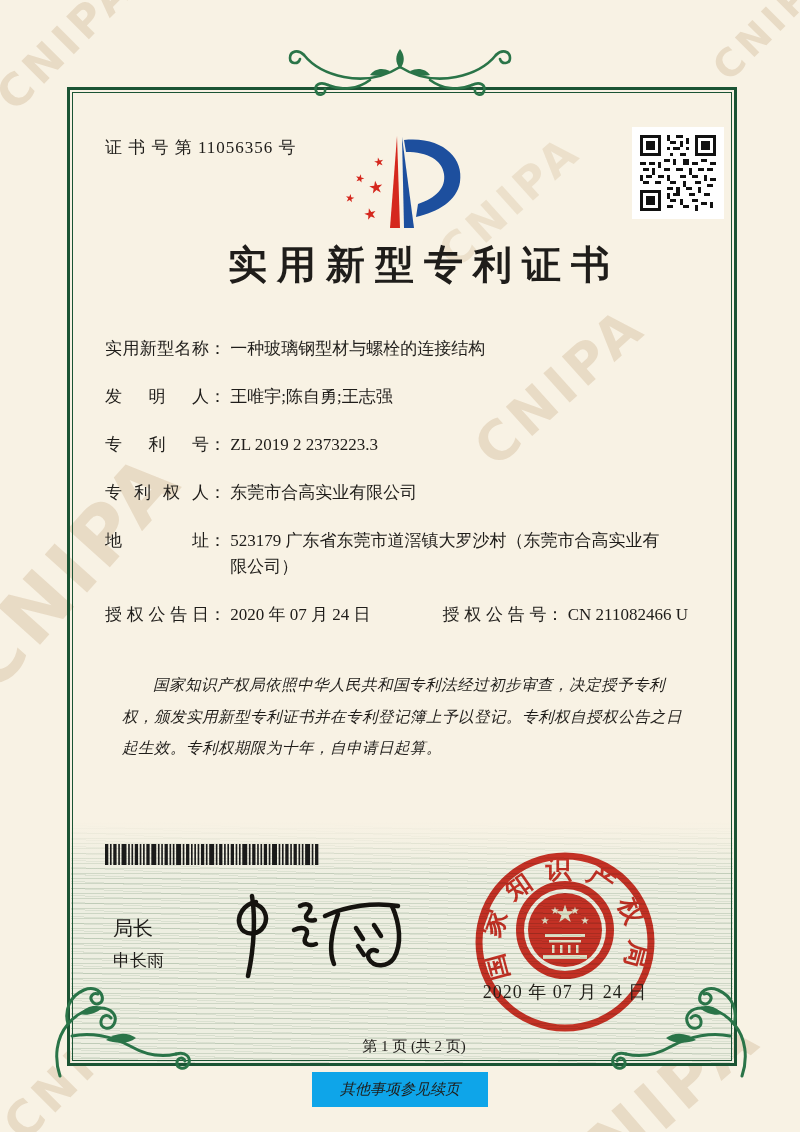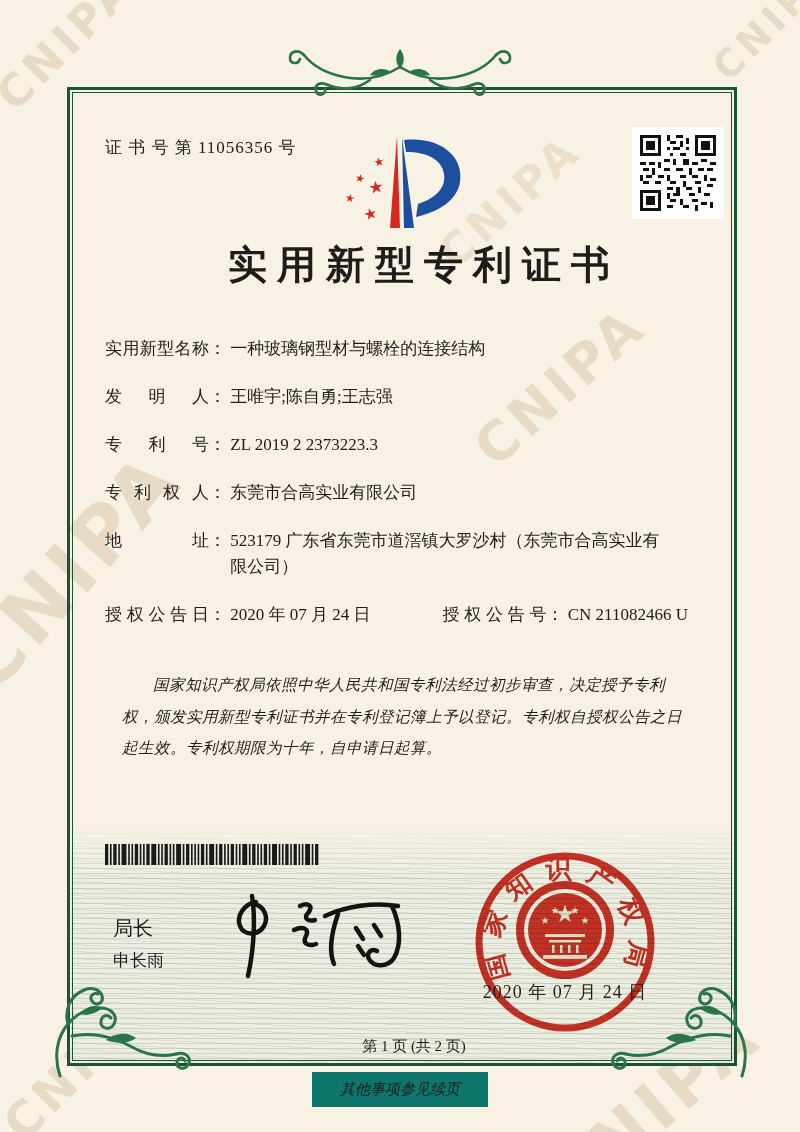--- a/index.html
+++ b/index.html
@@ -65,21 +65,21 @@
   
   .barcode{position:absolute;z-index:4;left:105px;top:844px;}
   .sig-title{position:absolute;z-index:4;left:113px;top:915px;font-size:20px;
     font-family:Liberation Sans, sans-serif;}
   .sig-name{position:absolute;z-index:4;left:113px;top:949px;font-size:17px;
     font-family:"Liberation Sans","DejaVu Sans",sans-serif;}
   .signature{position:absolute;z-index:4;left:222px;top:892px;}
   .seal{position:absolute;z-index:5;left:452px;top:826px;mix-blend-mode:multiply;}
   .page-info{position:absolute;z-index:4;left:0;right:0;top:1037px;text-align:center;font-size:15px;margin-left:28px;}
   .note-box{position:absolute;z-index:4;left:50%;transform:translateX(-50%);top:1072px;
-    background:#0f766e;padding:8px 28px;font-size:15px;font-style:italic;white-space:nowrap;}
+    background:#0ea5e9;padding:8px 28px;font-size:15px;font-style:italic;white-space:nowrap;}
 </style>
 </head>
 <body>
 
 <div class="page">
 
   <span class="wm wm1">CNIPA</span>
   <span class="wm wm2">CNIPA</span>
   <span class="wm wm3">CNIPA</span>
   <span class="wm wm4">CNIPA</span>

